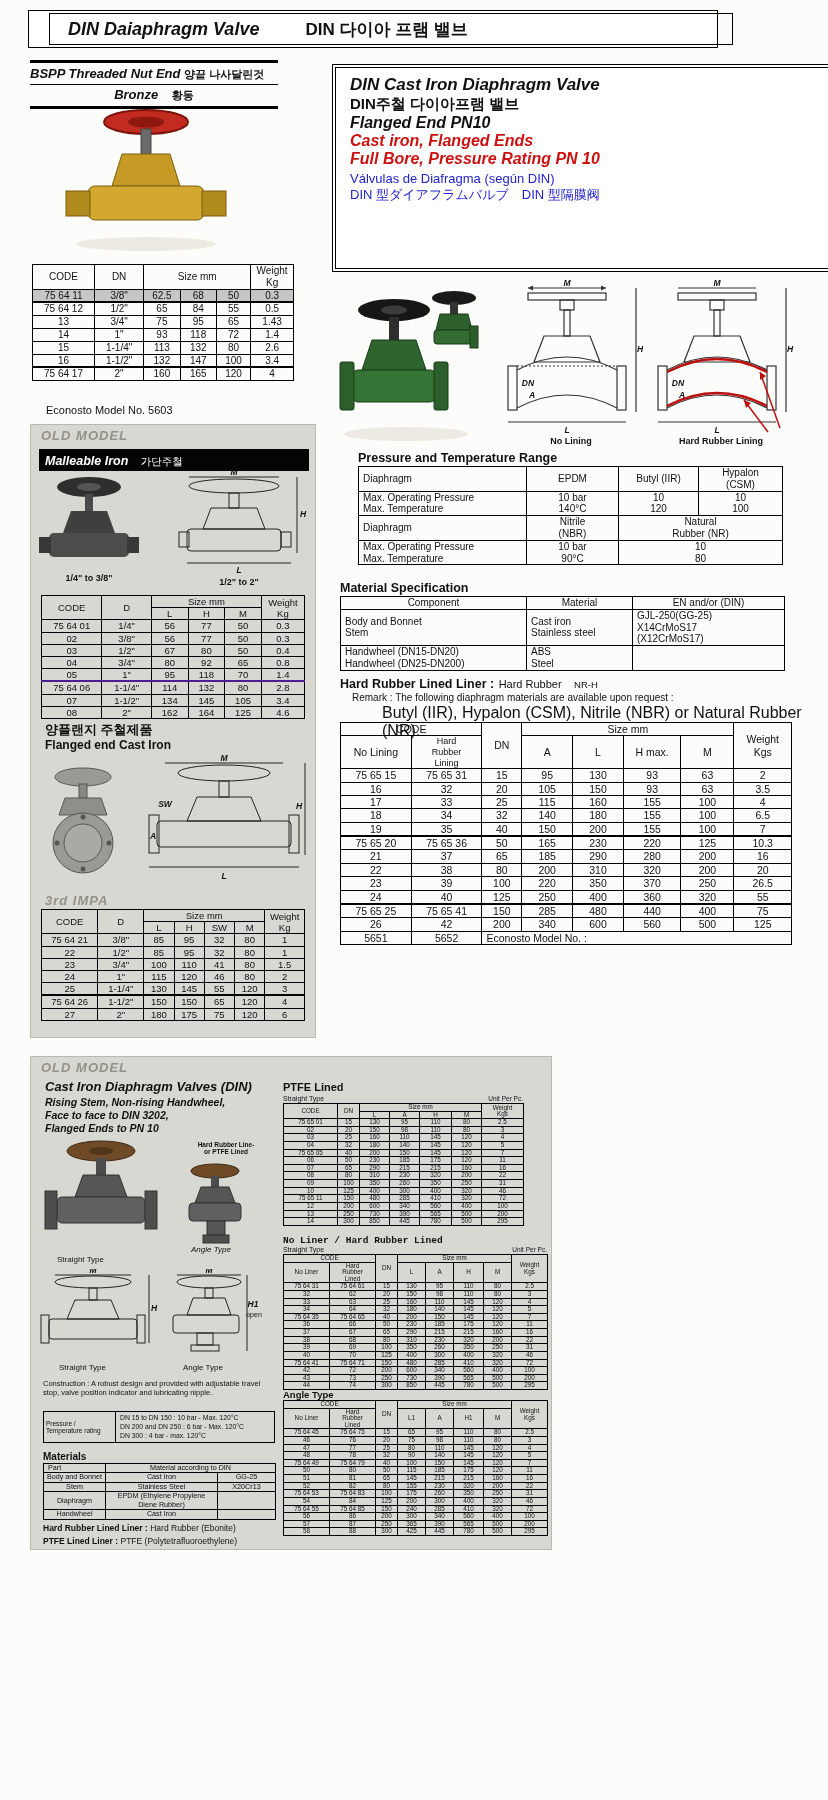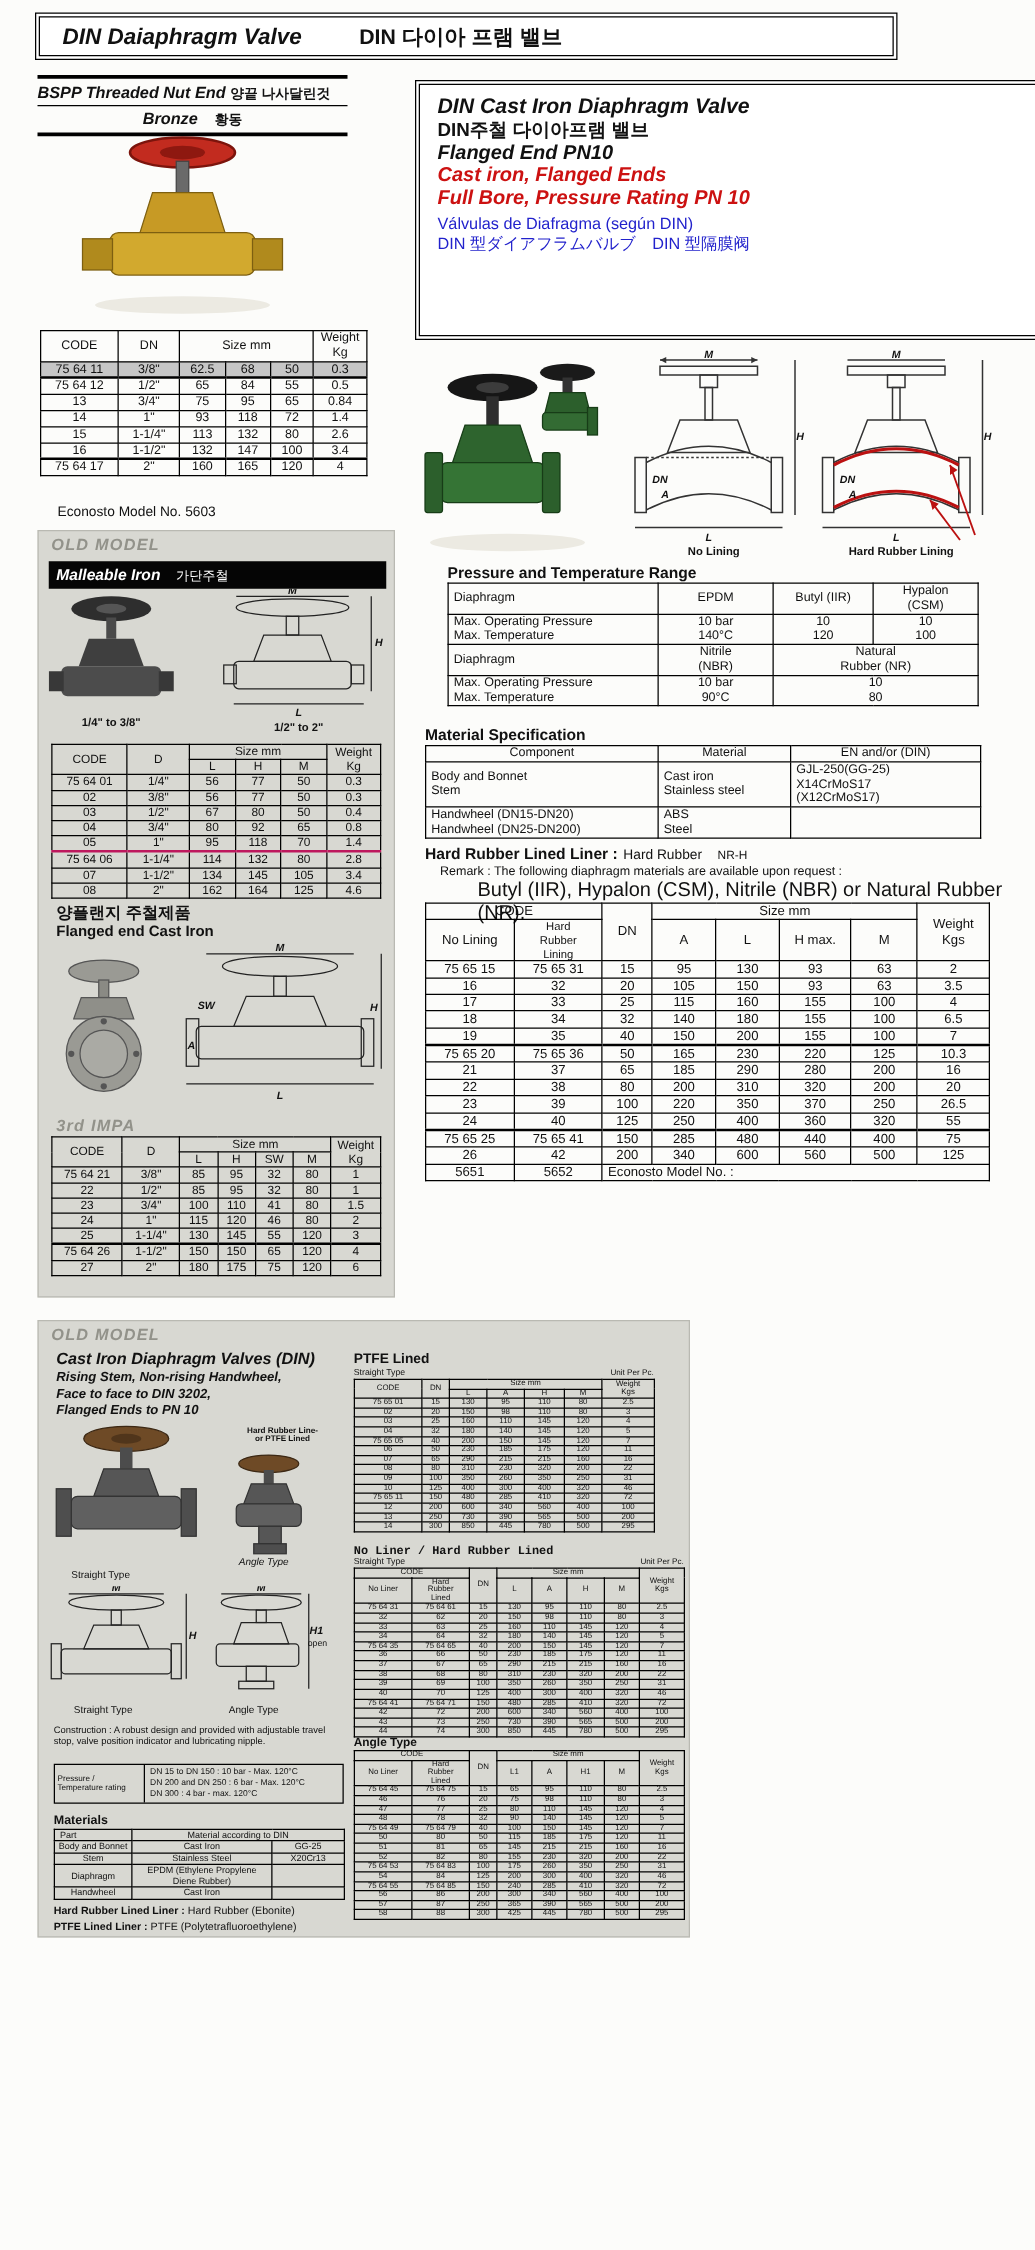--- a/index.html
+++ b/index.html
@@ -14,33 +14,33 @@
   th,td{border:1px solid #000;text-align:center;vertical-align:middle;white-space:pre-line;padding:0 2px;line-height:1.18;font-weight:normal;}
   .la{text-align:left !important;padding-left:4px !important;}
   .graybox{background:#d8d8d2;border:1px solid #b9b9b2;}
   .oldlabel{color:#92928a;font-weight:bold;font-style:italic;font-size:13px;letter-spacing:1px;}
   .svgcap{font-size:9px;fill:#111;text-anchor:middle;font-weight:bold;font-family:"Liberation Sans",sans-serif;}
   .svgdim{font-size:8.5px;fill:#111;text-anchor:middle;font-weight:bold;font-style:italic;font-family:"Liberation Sans",sans-serif;}
   .svgtiny{font-size:7px;fill:#111;text-anchor:middle;font-family:"Liberation Sans",sans-serif;}
   #bronze-tbl tbody tr:first-child{background:#c6c6c6;}
   #bronze-tbl tbody tr:first-child td{border-bottom:2px solid #000;}
   #bronze-tbl tbody tr:last-child td{border-top:2px solid #000;}
-  #malleable-tbl tbody tr:nth-child(6) td{border-top:2px solid #be185d;}
+  #malleable-tbl tbody tr:nth-child(6) td{border-top:2px solid #4c1d95;}
   #impa-tbl tbody tr:nth-child(6) td{border-top:2px solid #000;}
   #main-tbl tbody tr:nth-child(6) td,#main-tbl tbody tr:nth-child(11) td{border-top:2px solid #000;}
   .tinytbl th,.tinytbl td{font-size:6.3px;line-height:1.05;padding:0 1px;}
   #ptfe-tbl tbody tr:nth-child(5) td,#ptfe-tbl tbody tr:nth-child(11) td{border-top:1.5px solid #000;}
   #nohr-tbl tbody tr:nth-child(5) td,#nohr-tbl tbody tr:nth-child(11) td{border-top:1.5px solid #000;}
   #angle-tbl tbody tr:nth-child(5) td,#angle-tbl tbody tr:nth-child(9) td,#angle-tbl tbody tr:nth-child(11) td{border-top:1.5px solid #000;}
 </style>
 </head>
 <body>
 
 <div class="abs dframe" style="left:28px;top:10px;width:690px;height:38px;">
-  <div class="dframe-inner" style="display:flex;align-items:center;gap:46px;padding-left:18px;">
+  <div class="dframe-inner" style="display:flex;align-items:center;gap:46px;padding-left:18px;margin-left:18px;">
     <span class="b i" style="font-size:18px;">DIN Daiaphragm Valve</span>
     <span class="b" style="font-size:17px;">DIN 다이아 프램 밸브</span>
   </div>
 </div>
 
 <div class="abs" style="left:30px;top:60px;width:248px;">
   <div style="border-top:3px solid #000;border-bottom:1px solid #000;padding:3px 0 2px;font-size:13px;">
     <span class="b i">BSPP Threaded Nut End</span>
     <span class="b" style="font-size:11px;">양끝 나사달린것</span>
   </div>
@@ -99,21 +99,21 @@
         <td>84</td>
         <td>55</td>
         <td>0.5</td>
       </tr>
       <tr>
         <td>13</td>
         <td>3/4"</td>
         <td>75</td>
         <td>95</td>
         <td>65</td>
-        <td>0.84</td>
+        <td>1.43</td>
       </tr>
       <tr>
         <td>14</td>
         <td>1"</td>
         <td>93</td>
         <td>118</td>
         <td>72</td>
         <td>1.4</td>
       </tr>
       <tr>

